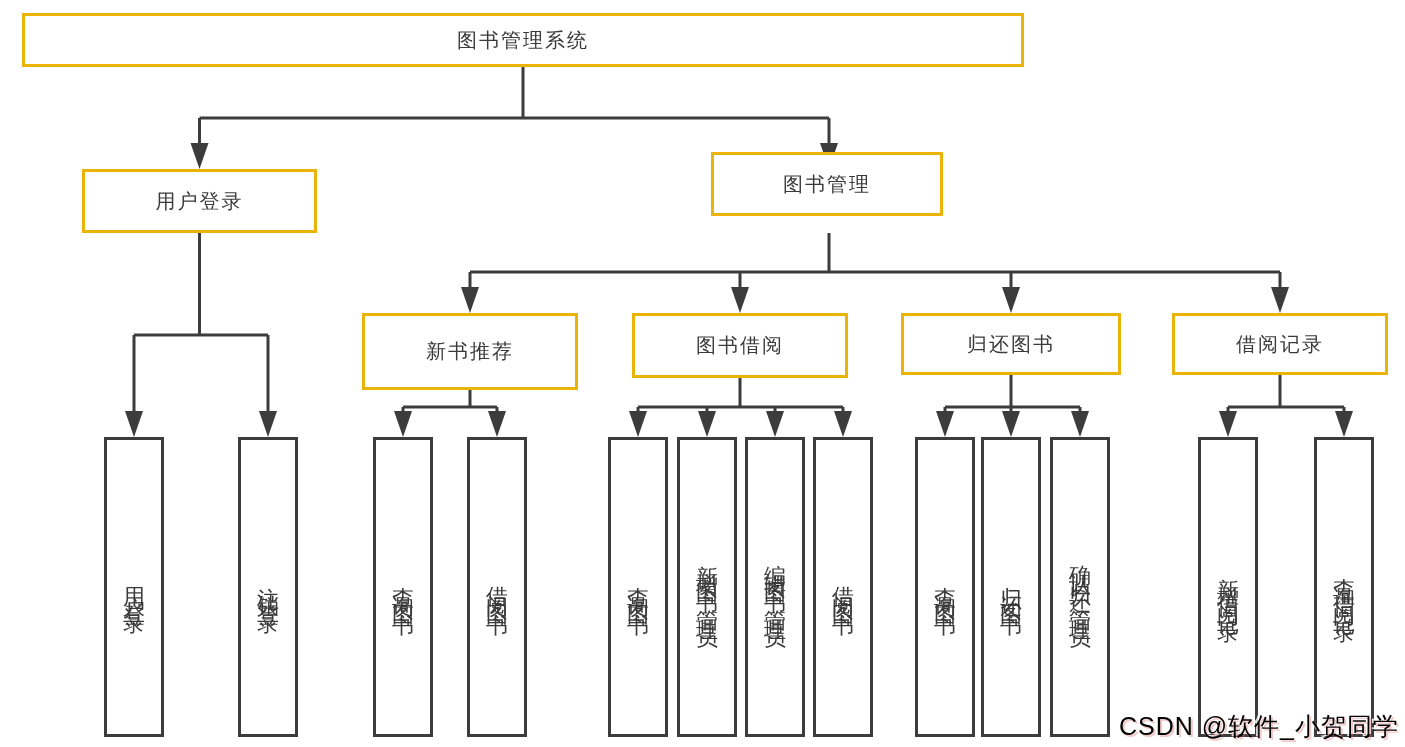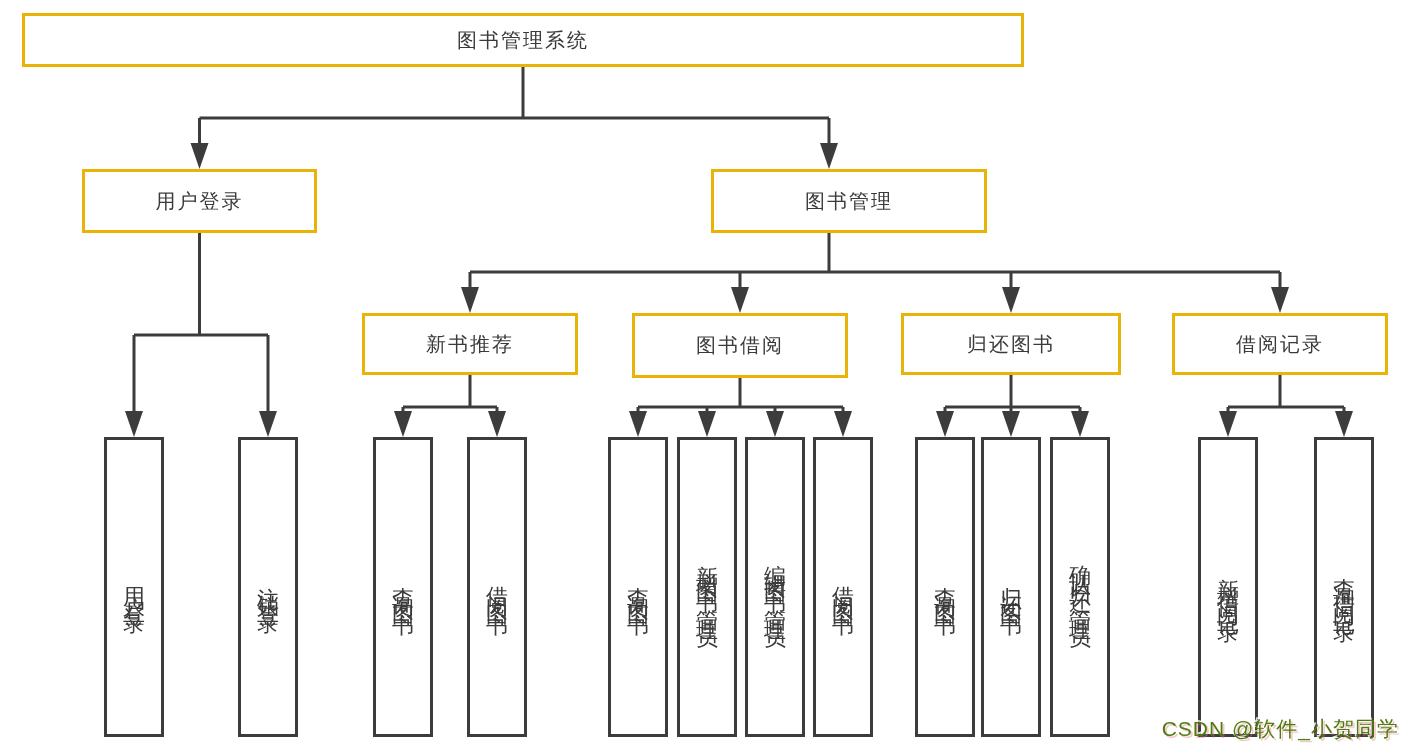--- a/index.html
+++ b/index.html
@@ -22,21 +22,21 @@
     box-sizing:border-box;
   }
   .leaf span{
     writing-mode:vertical-rl;
     text-orientation:mixed;
     font-size:22px;letter-spacing:9px;line-height:1;
     color:#3a3a3a;white-space:nowrap;
   }
   .watermark{
     position:absolute;right:6px;bottom:4px;
-    font-size:21px;color:#4d7c0f;letter-spacing:1px;
+    font-size:25px;color:#000000;letter-spacing:1px;
     text-shadow:2px 2px 0 rgba(228,118,118,0.40), -2px -2px 0 rgba(255,255,255,0.85);
     pointer-events:none;
   }
 </style>
 </head>
 <body>
 
 <div class="canvas">
 
   <svg class="connectors" viewBox="0 0 1405 747" xmlns="http://www.w3.org/2000/svg">
@@ -92,23 +92,23 @@
       <polygon points="1002,411 1020,411 1011,437"></polygon>
       <polygon points="1071,411 1089,411 1080,437"></polygon>
       <polygon points="1219,411 1237,411 1228,437"></polygon>
       <polygon points="1335,411 1353,411 1344,437"></polygon>
     </g>
   </svg>
 
   <div class="box" style="left:22px;top:13px;width:1002px;height:54px;">图书管理系统</div>
 
   <div class="box" style="left:82px;top:169px;width:235px;height:64px;">用户登录</div>
-  <div class="box" style="left:711px;top:169px;width:276px;height:64px;">图书管理</div>
+  <div class="box" style="left:711px;top:152px;width:232px;height:64px;">图书管理</div>
 
-  <div class="box" style="left:362px;top:313px;width:216px;height:62px;">新书推荐</div>
+  <div class="box" style="left:362px;top:313px;width:216px;height:77px;">新书推荐</div>
   <div class="box" style="left:632px;top:313px;width:216px;height:65px;">图书借阅</div>
   <div class="box" style="left:901px;top:313px;width:220px;height:62px;">归还图书</div>
   <div class="box" style="left:1172px;top:313px;width:216px;height:62px;">借阅记录</div>
 
   <div class="leaf" style="left:104px;top:437px;width:60px;height:300px;">
     <span>用户登录</span>
   </div>
   <div class="leaf" style="left:238px;top:437px;width:60px;height:300px;">
     <span>注销登录</span>
   </div>

